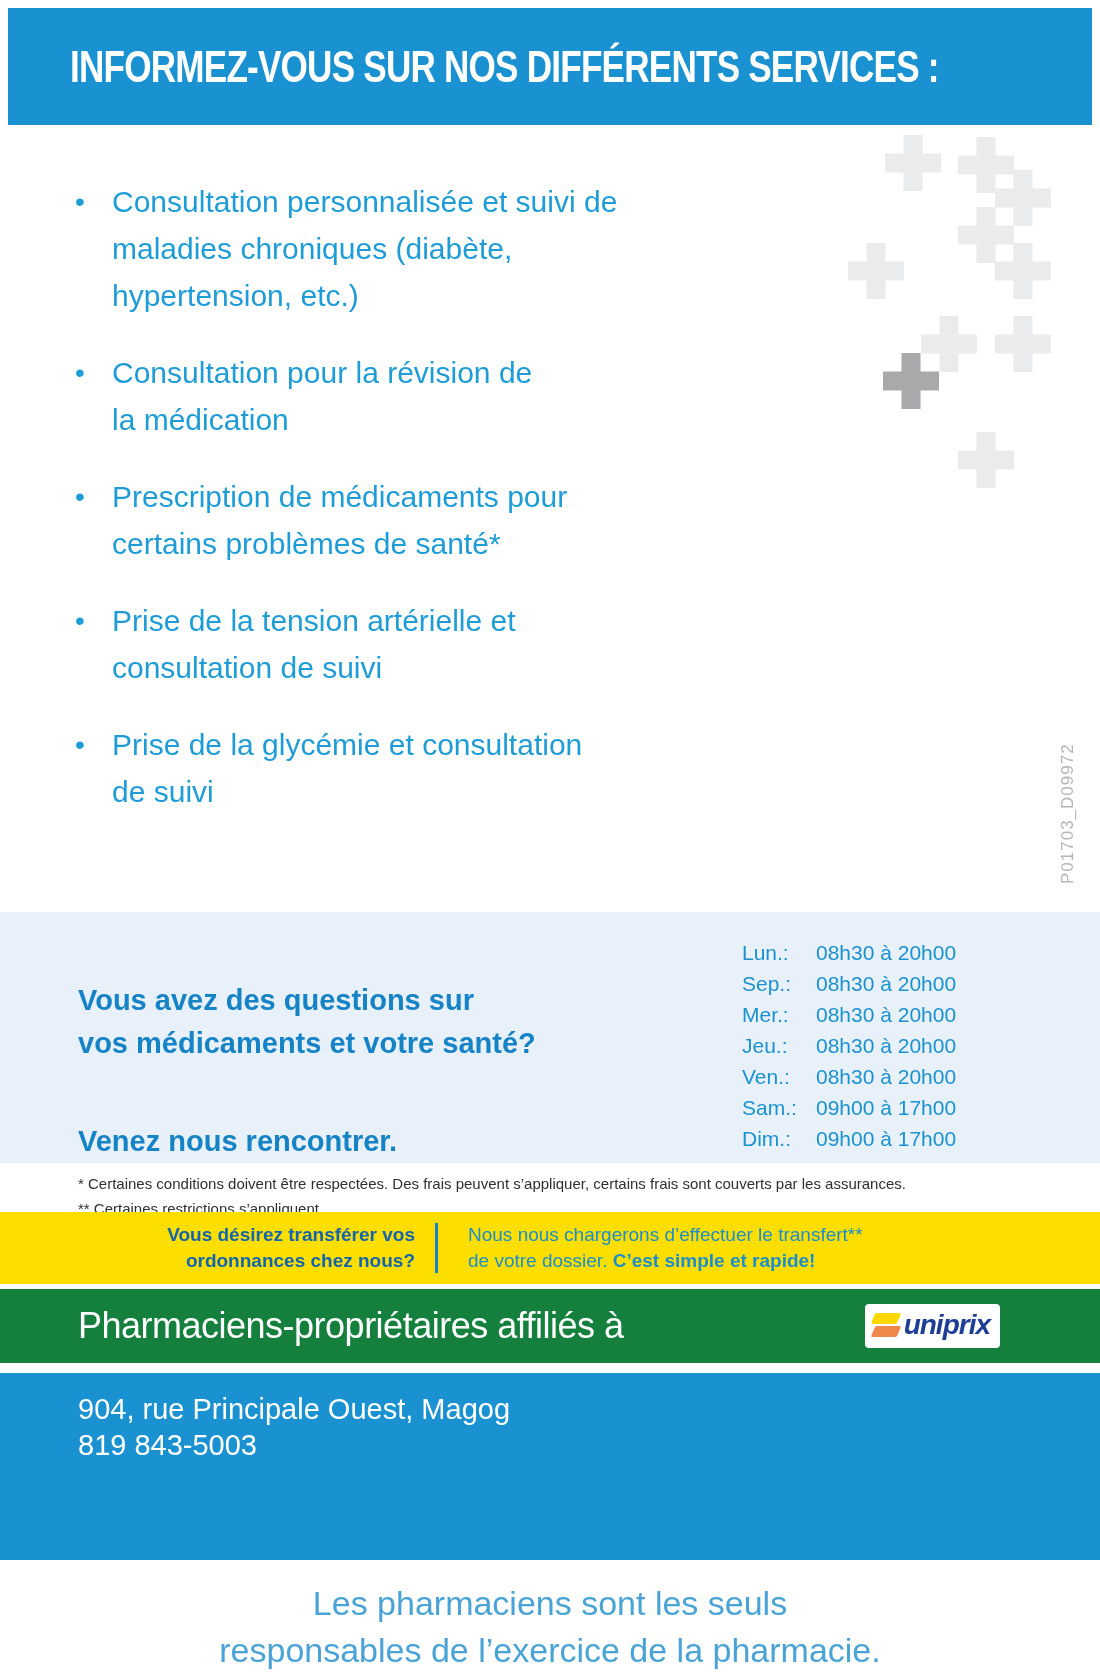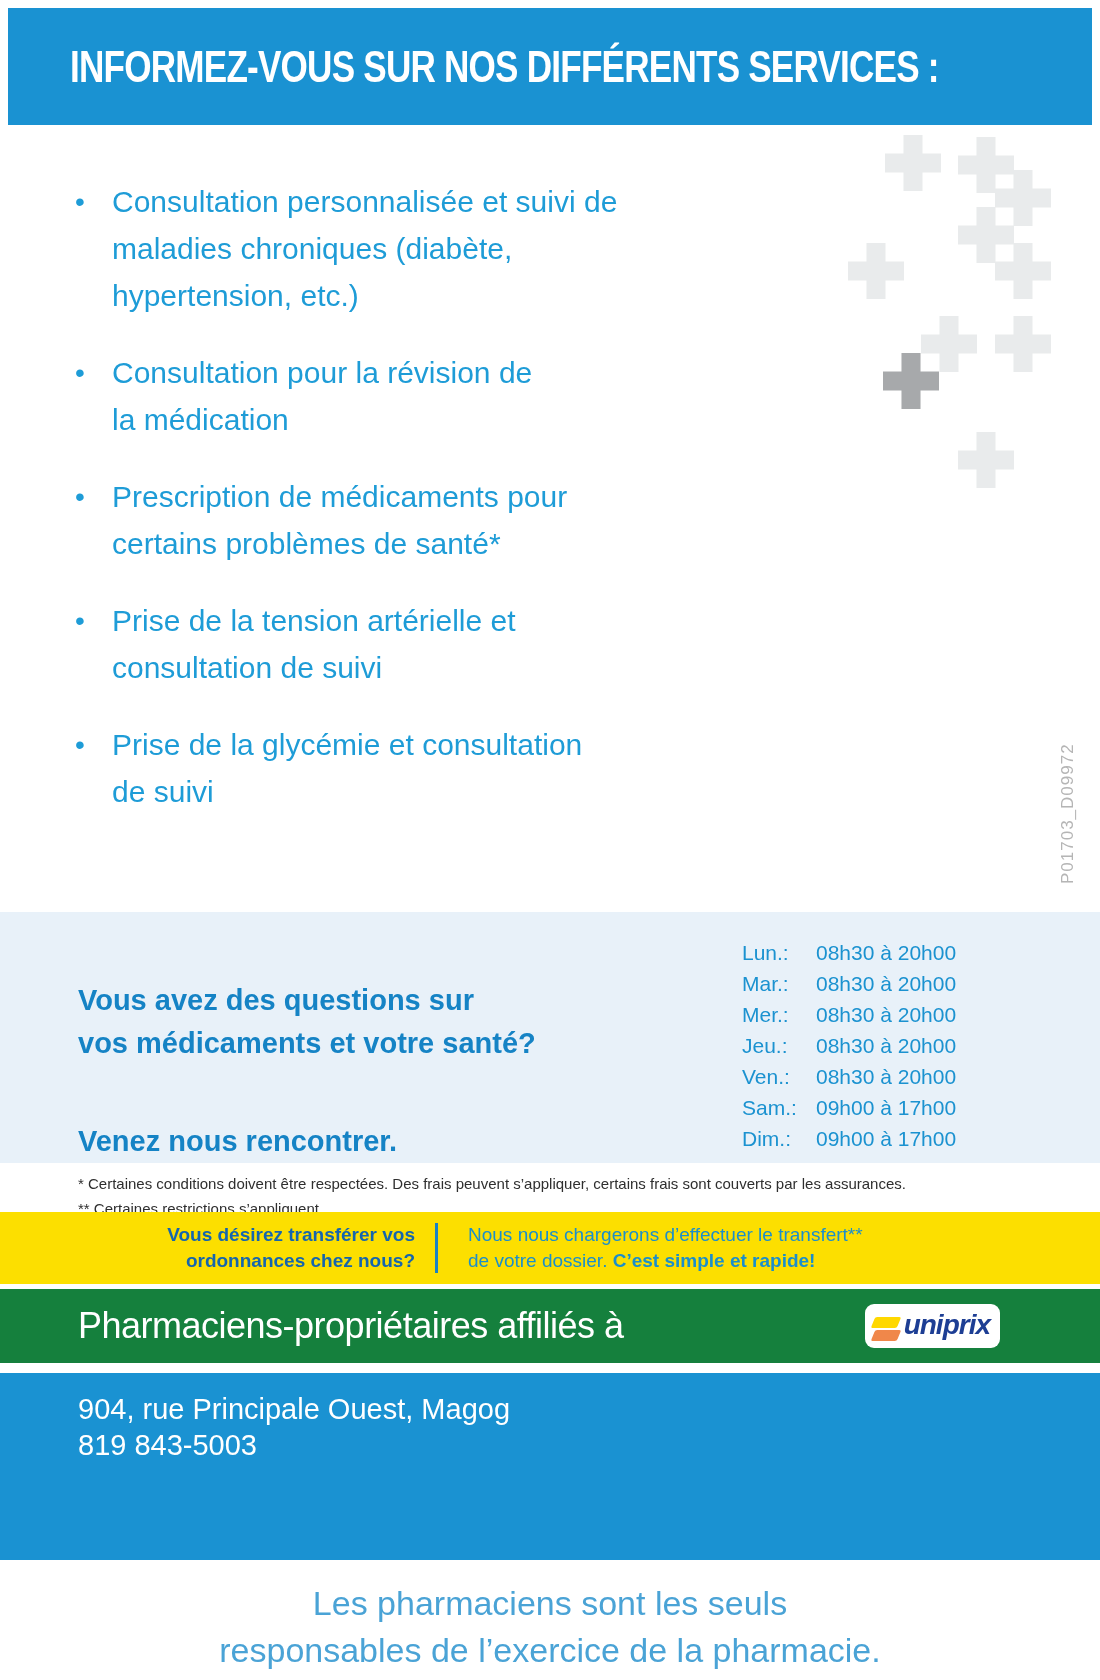--- a/index.html
+++ b/index.html
@@ -77,21 +77,21 @@
   .transfer .right b{font-weight:bold;}
 
   
   .affiliation{
     position:absolute;top:1289px;left:0;width:1100px;height:79px;background:#15803d;
     border-bottom:5px solid #ffffff;display:flex;align-items:center;
     box-sizing:border-box;padding:0 100px 0 78px;justify-content:space-between;
   }
   .affiliation .label{color:#ffffff;font-size:36px;letter-spacing:-0.5px;}
   .uniprix{
-    background:#ffffff;border-radius:9px;display:flex;align-items:flex-end;
+    background:#ffffff;border-radius:4px;display:flex;align-items:center;
     padding:5px 10px 7px 8px;height:44px;box-sizing:border-box;
   }
   .uniprix .bars{display:flex;flex-direction:column;margin-right:5px;}
   .uniprix .bars i{display:block;width:26px;height:11px;transform:skewX(-22deg);border-radius:2px;}
   .uniprix .bars i.y{background:#ffd800;margin-bottom:2px;}
   .uniprix .bars i.o{background:#f0874a;}
   .uniprix .word{
     color:#1d3e94;font-weight:bold;font-style:italic;font-size:28px;letter-spacing:-1px;
   }
 
@@ -152,21 +152,21 @@
   <section class="info">
     <p class="ask">Vous avez des questions sur
 vos médicaments et votre santé?</p>
     <p class="invite">Venez nous rencontrer.</p>
     <div class="hours">
       <div class="hrow">
         <span class="day">Lun.:</span>
         <span class="time">08h30 à 20h00</span>
       </div>
       <div class="hrow">
-        <span class="day">Mar.:</span>
+        <span class="day">Sep.:</span>
         <span class="time">08h30 à 20h00</span>
       </div>
       <div class="hrow">
         <span class="day">Mer.:</span>
         <span class="time">08h30 à 20h00</span>
       </div>
       <div class="hrow">
         <span class="day">Jeu.:</span>
         <span class="time">08h30 à 20h00</span>
       </div>

